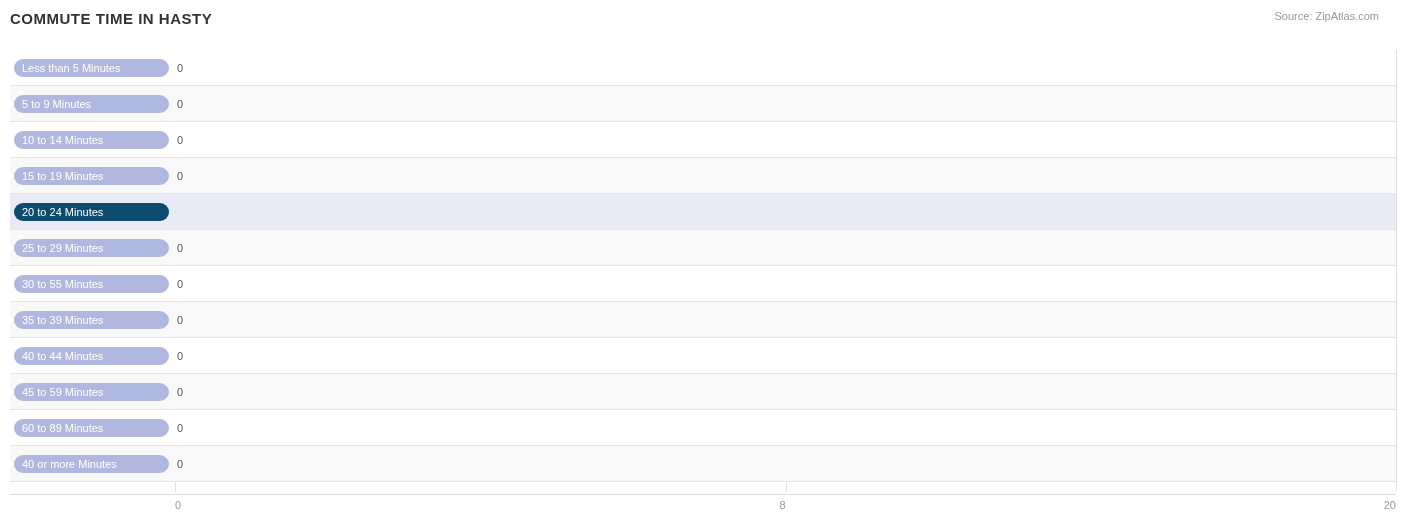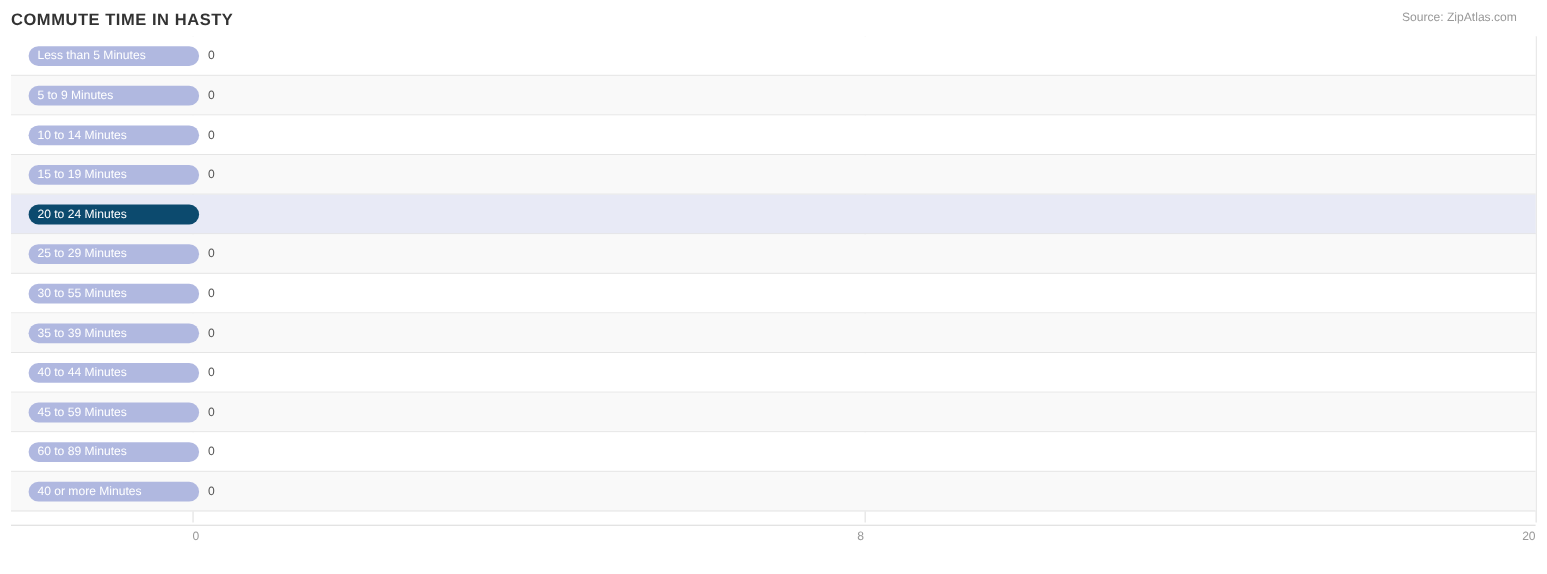--- a/index.html
+++ b/index.html
@@ -15,21 +15,21 @@
       height: 522px;
       padding: 10px 10px 40px 10px;
       position: relative;
     }
     .chart-title {
       font-size: 15px;
       font-weight: bold;
       color: #333;
       text-transform: uppercase;
       letter-spacing: 0.5px;
-      margin-bottom: 6px;
+      margin-bottom: 23px;
     }
     .source-text {
       position: absolute;
       top: 10px;
       right: 27px;
       font-size: 11px;
       color: #999;
     }
     .bars-area {
       position: relative;
@@ -55,21 +55,21 @@
     .label-pill {
       display: inline-flex;
       align-items: center;
       background: #b0b8e0;
       color: #fff;
       font-size: 11px;
       padding: 3px 10px 3px 8px;
       border-radius: 12px;
       white-space: nowrap;
       min-width: 155px;
-      margin-left: 16px;
+      margin-left: 4px;
       z-index: 2;
       position: relative;
     }
     .bar-row.highlighted .label-pill {
       background: #0c4a6e;
     }
     .bar-track {
       flex: 1;
       position: relative;
       height: 100%;

